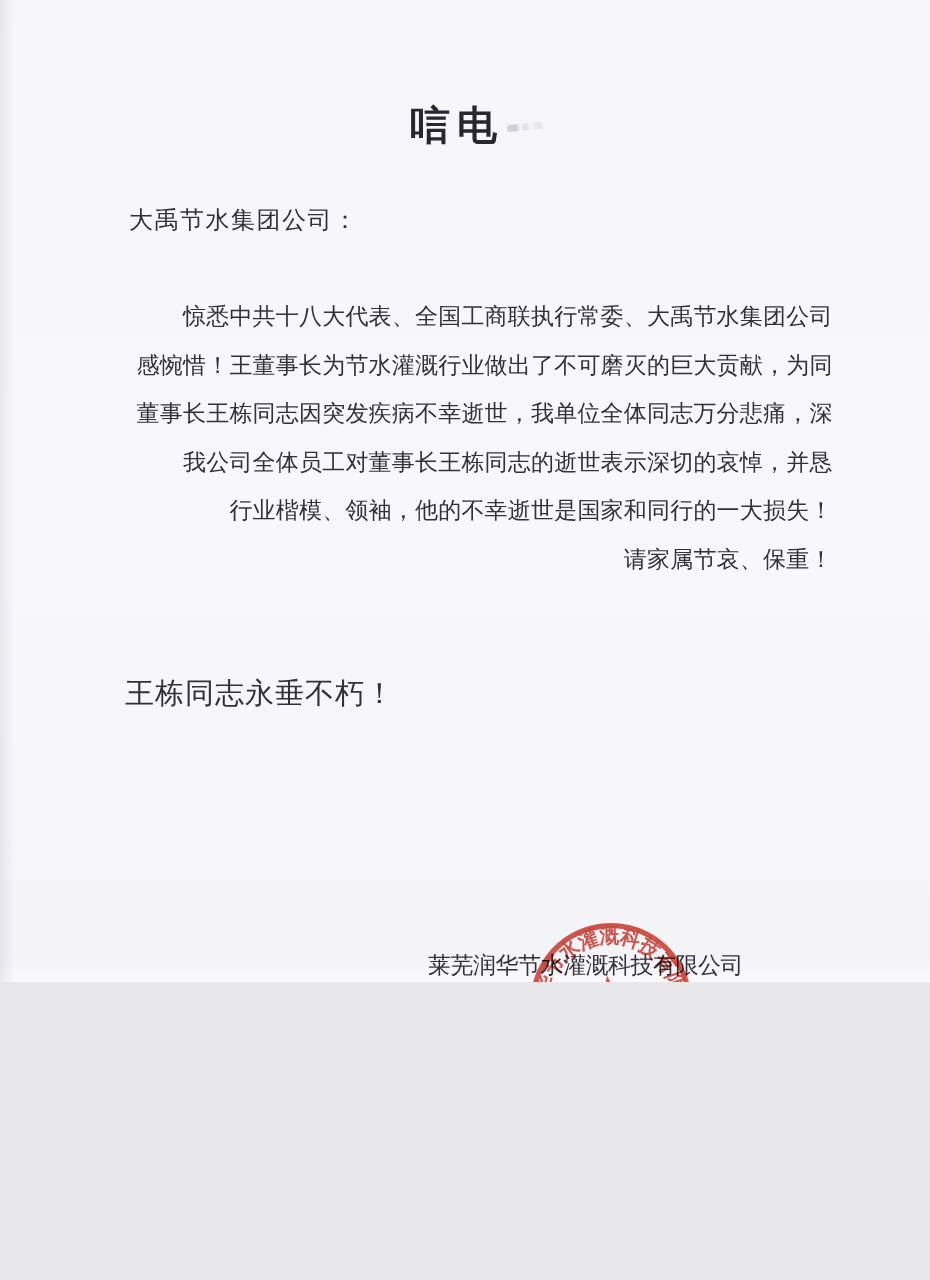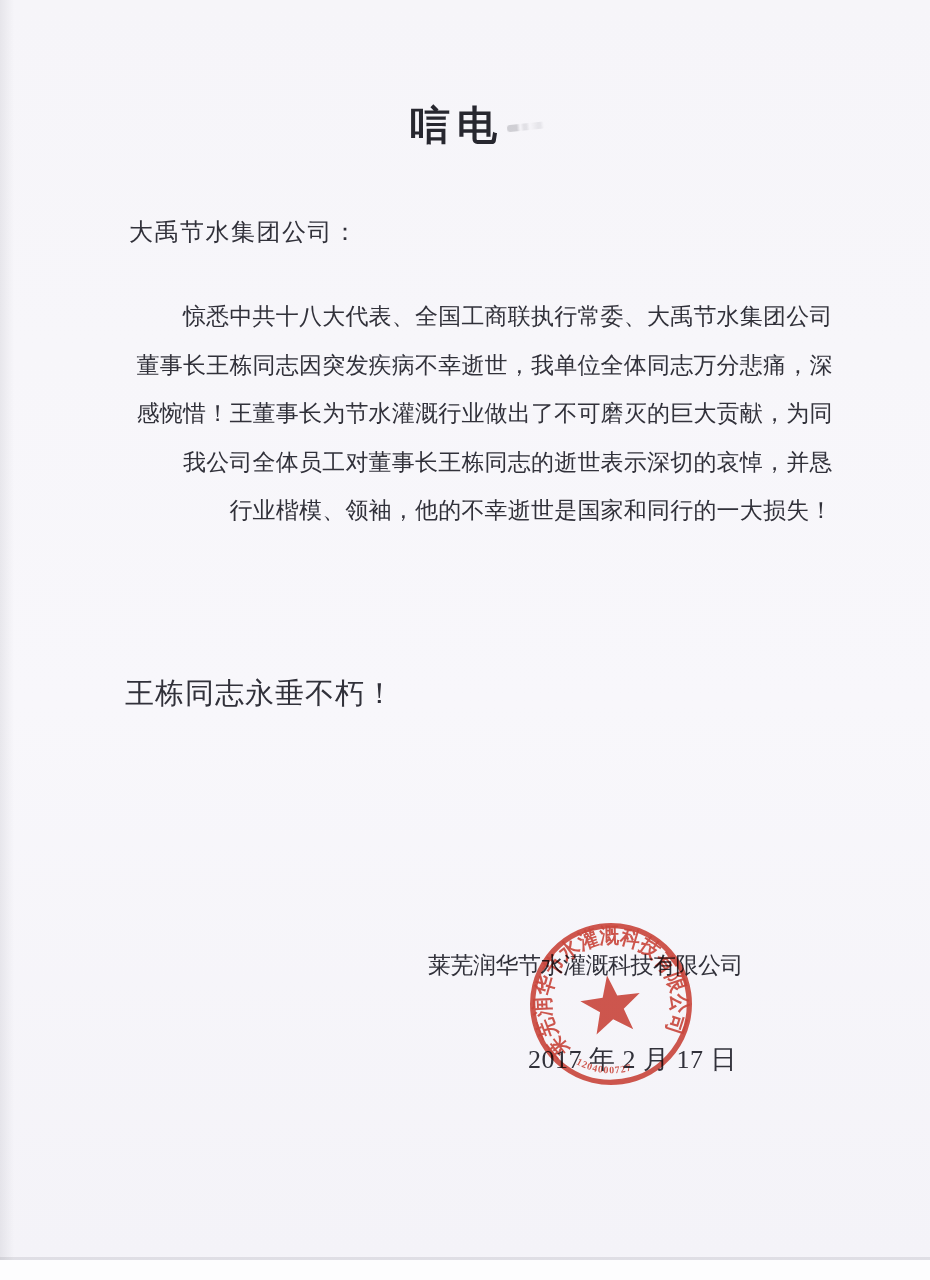--- a/index.html
+++ b/index.html
@@ -4,21 +4,21 @@
 <style>
   html, body {
     margin: 0;
     padding: 0;
     background: #e8e7ec;
     font-family: "Liberation Serif", "DejaVu Serif", serif;
   }
   .page {
     position: relative;
     width: 930px;
-    height: 1280px;
+    height: 982px;
     margin: 0 auto;
     background: linear-gradient(180deg, #f6f5f9 0%, #f8f7fb 55%, #f4f3f8 98%, #fbfbfd 100%);
     overflow: hidden;
     color: #31313a;
   }
   
   .page::before {
     content: "";
     position: absolute;
     left: 0; top: 0; bottom: 0;
@@ -66,21 +66,20 @@
     filter: blur(0.6px);
     opacity: 0.55;
   }
   .salutation {
     position: absolute;
     left: 129px;
     top: 204px;
     font-size: 24px;
     letter-spacing: 1.5px;
     white-space: nowrap;
-    margin-top: 12px;
   }
   .body {
     position: absolute;
     left: 129px;
     top: 293px;
     font-size: 23px;
     line-height: 48.6px;
     letter-spacing: 0.2px;
   }
   .line { white-space: nowrap; text-align: right; }
@@ -132,24 +131,25 @@
 <div class="page">
 
   <h1 class="title">唁电</h1>
 
   <div class="smudge"></div>
 
   <div class="salutation">大禹节水集团公司：</div>
 
   <div class="body">
     <div class="line indent">惊悉中共十八大代表、全国工商联执行常委、大禹节水集团公司</div>
+    <div class="line">感惋惜！王董事长为节水灌溉行业做出了不可磨灭的巨大贡献，为同</div>
     <div class="line">董事长王栋同志因突发疾病不幸逝世，我单位全体同志万分悲痛，深</div>
-    <div class="line">感惋惜！王董事长为节水灌溉行业做出了不可磨灭的巨大贡献，为同</div>
     <div class="line indent">我公司全体员工对董事长王栋同志的逝世表示深切的哀悼，并恳</div>
     <div class="line">行业楷模、领袖，他的不幸逝世是国家和同行的一大损失！</div>
+    <div class="line">请家属节哀、保重！</div>
   </div>
 
   <div class="tribute">王栋同志永垂不朽！</div>
 
   <div class="signature">莱芜润华节水灌溉科技有限公司</div>
 
   <div class="date">2017 年 2 月 17 日</div>
 
   <div class="seal">
     <svg viewBox="0 0 200 200" xmlns="http://www.w3.org/2000/svg">

